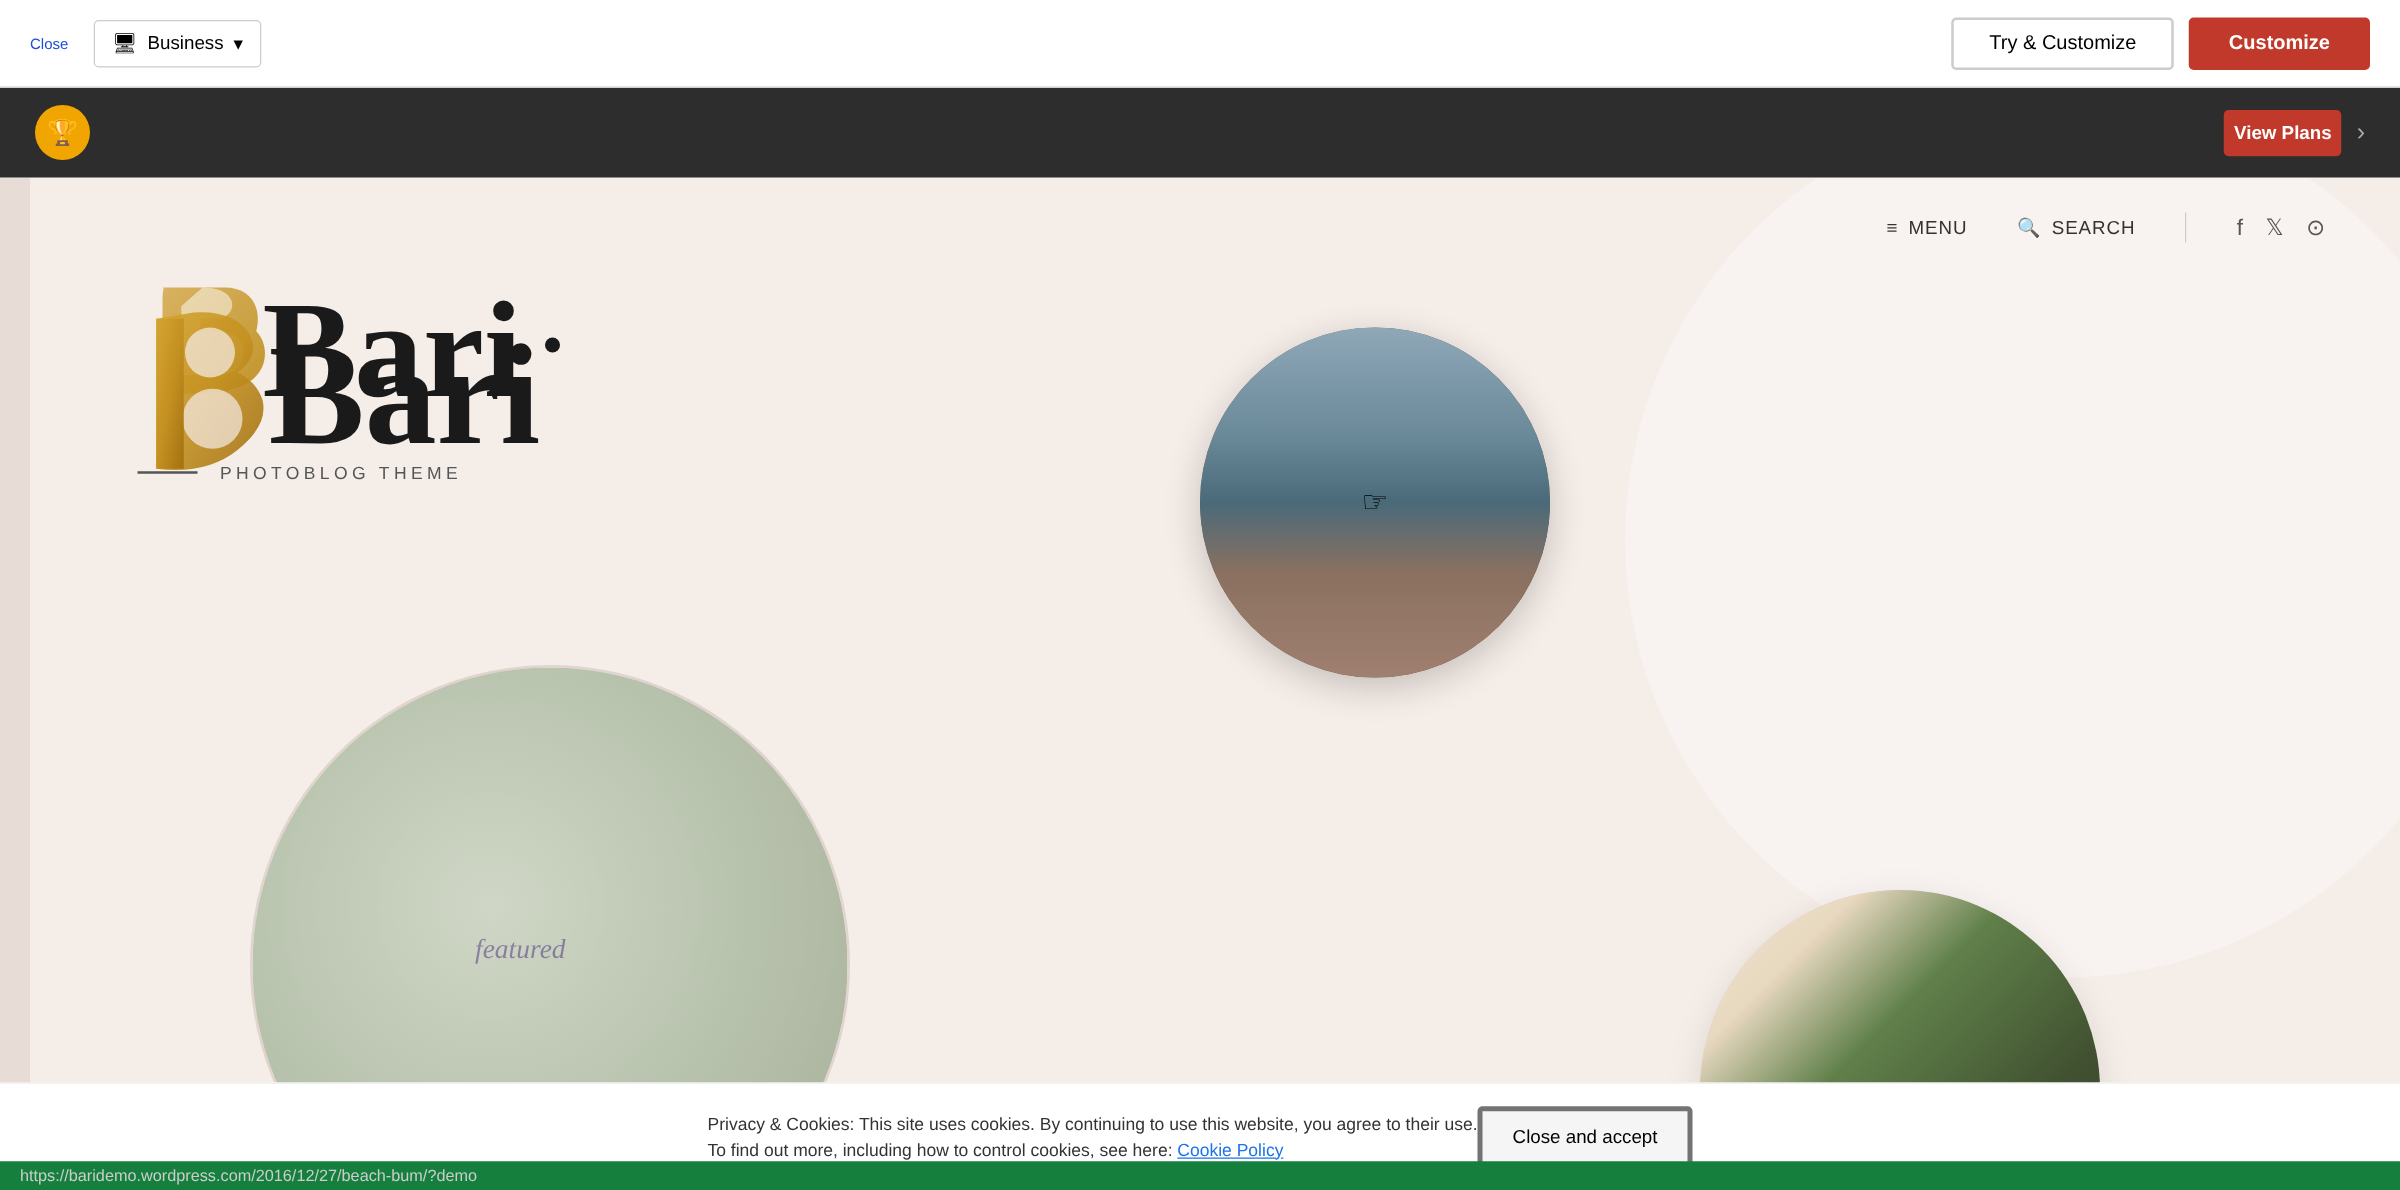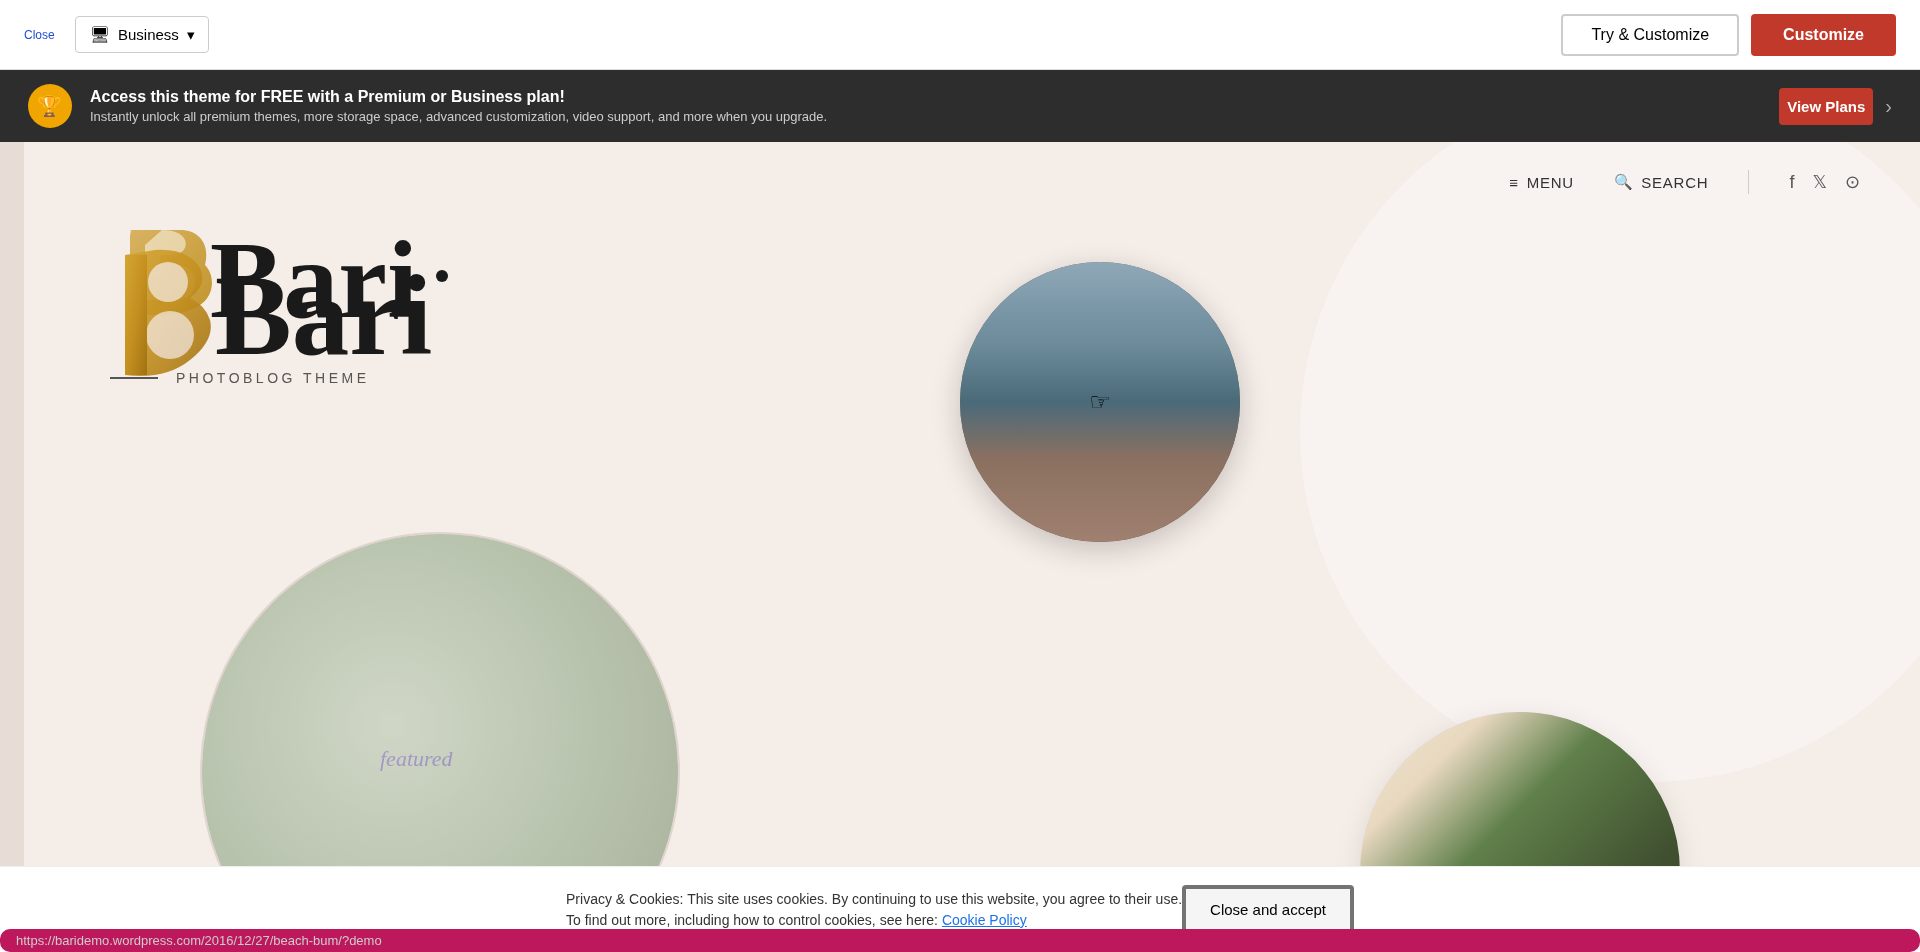--- a/index.html
+++ b/index.html
@@ -228,21 +228,21 @@
       background: rgba(255,255,255,0.35);
     }
 
     
     .featured-label {
       position: absolute;
       left: 380px;
       bottom: 180px;
       font-style: italic;
       font-size: 22px;
-      color: #8b5cf6;
+      color: #4c1d95;
       font-family: Georgia, serif;
     }
 
     
     .circle-img-large {
       position: absolute;
       left: 200px;
       bottom: -60px;
       width: 480px;
       height: 480px;
@@ -348,49 +348,44 @@
       font-size: 15px;
       cursor: pointer;
       white-space: nowrap;
       font-weight: 500;
     }
     .url-bar {
       position: absolute;
       bottom: 0;
       left: 0;
       right: 0;
-      background: #be185d;
+      background: #15803d;
       color: #ccc;
       font-size: 13px;
       padding: 4px 16px;
       z-index: 300;
-      border-radius: 10px;
     }
   </style>
 </head>
 <body>
 
 <div class="top-bar">
   <button class="close-btn">Close</button>
   <div class="device-selector">
     <span class="icon">🖥</span>
     <span>Business</span>
     <span>▾</span>
   </div>
   <div class="spacer"></div>
   <button class="try-btn">Try &amp; Customize</button>
   <button class="purchase-btn">Customize</button>
 </div>
 
 <div class="promo-banner">
   <div class="promo-icon">🏆</div>
-  <div class="promo-text">
-    <h3>Access this theme for FREE with a Premium or Business plan!</h3>
-    <p>Instantly unlock all premium themes, more storage space, advanced customization, video support, and more when you upgrade.</p>
-  </div>
   <div class="promo-spacer"></div>
   <button class="view-plans-btn">View Plans</button>
   <span class="promo-arrow">›</span>
 </div>
 
 <div class="preview-area">
 
   <div class="bg-circle"></div>
   <div class="left-strip"></div>
 

